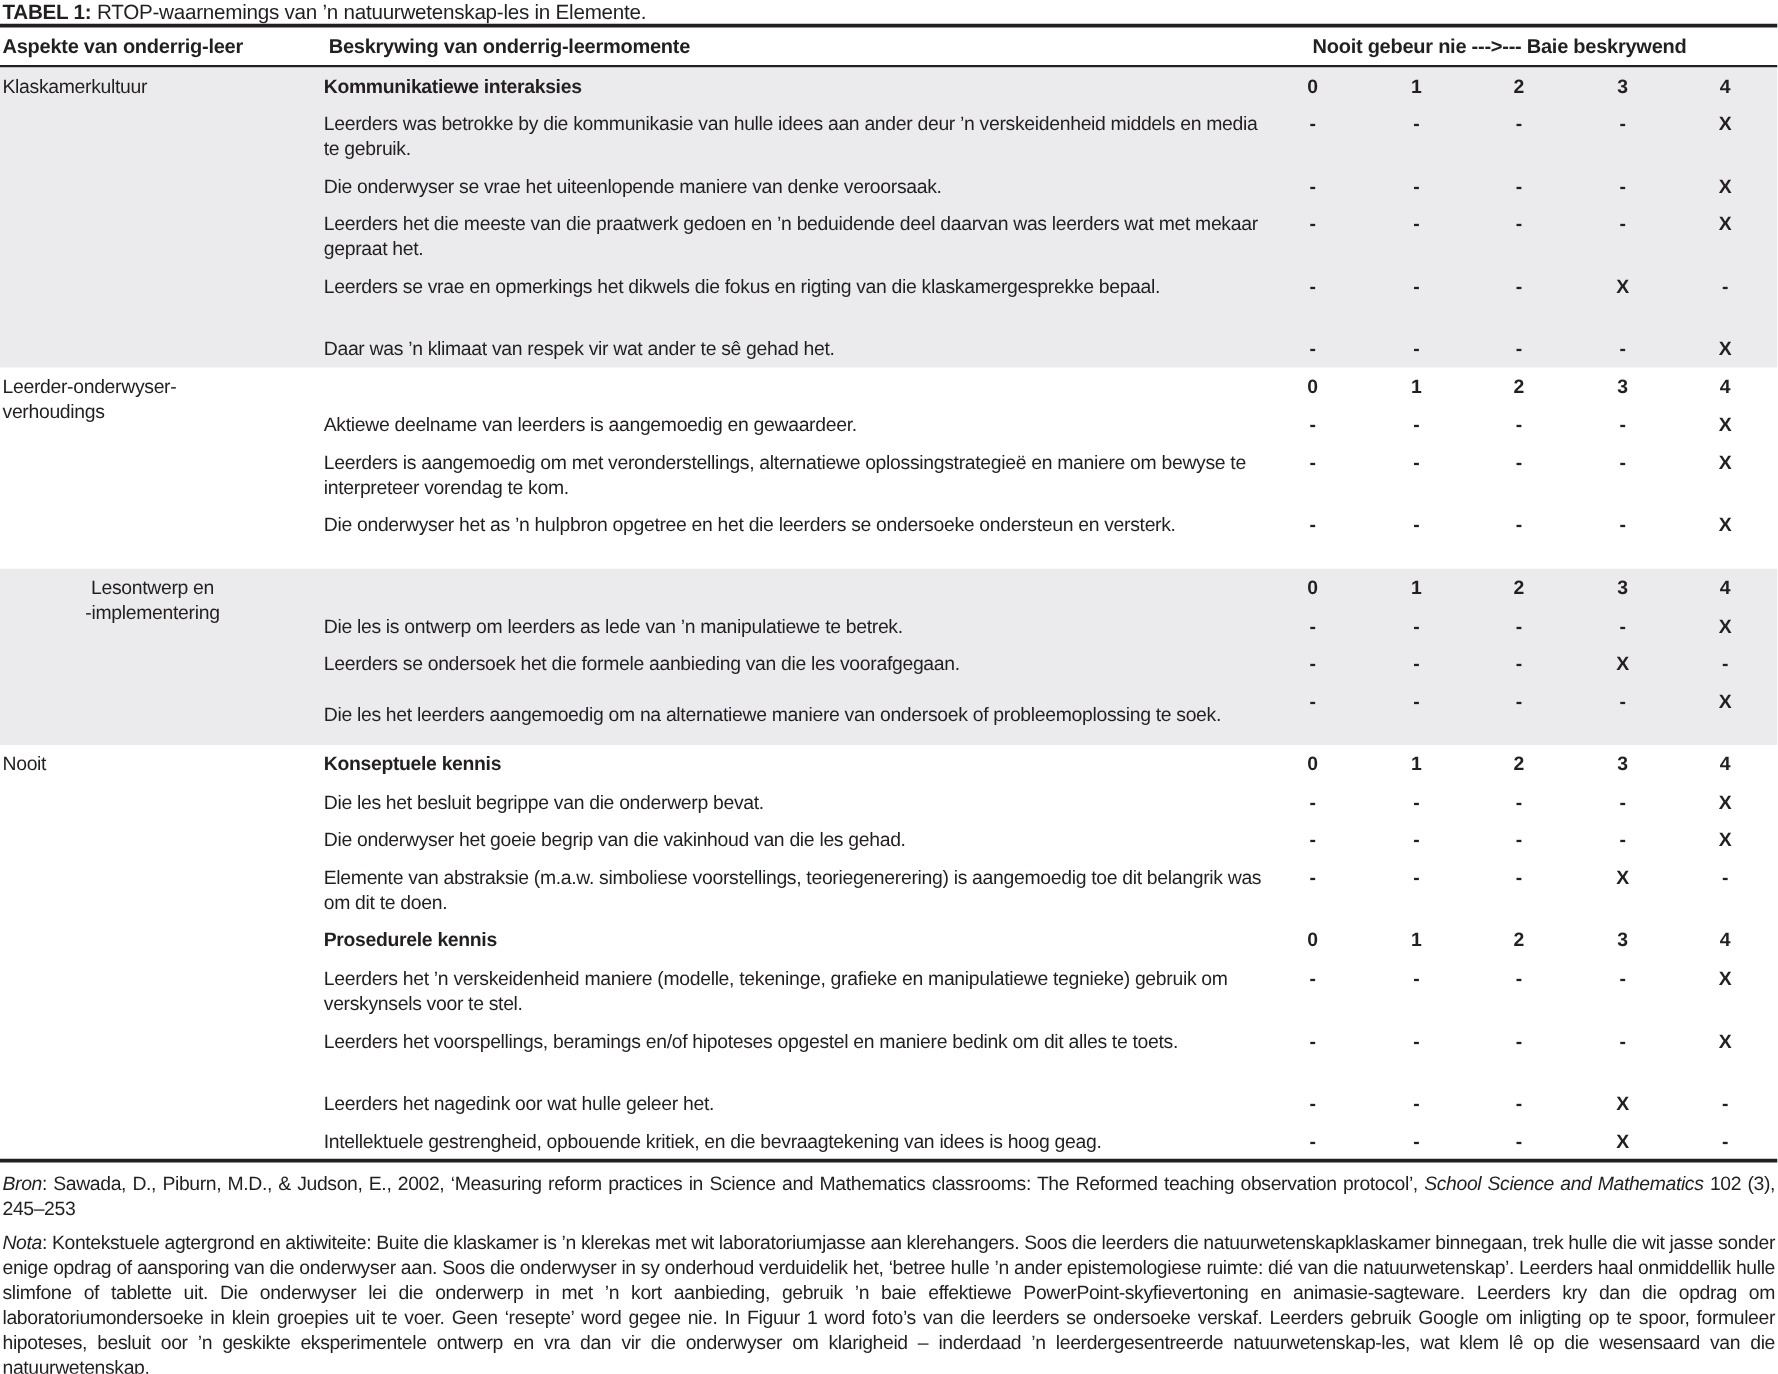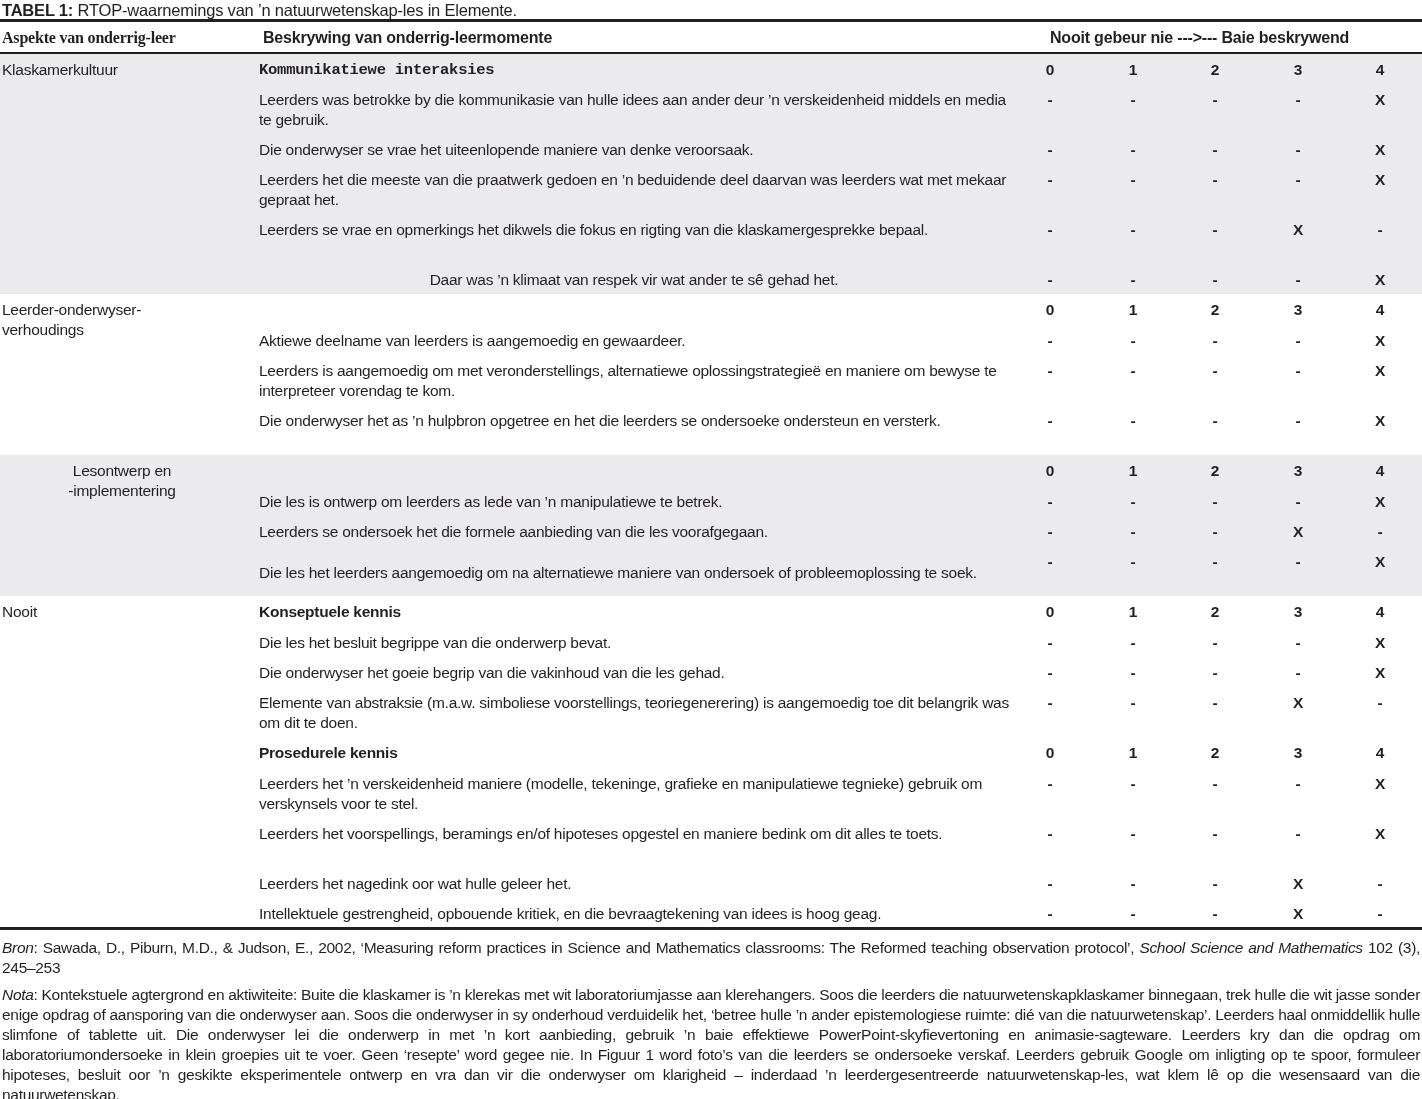--- a/index.html
+++ b/index.html
@@ -25,42 +25,42 @@
 </head>
 <body>
 
 <div class="caption">
   <b>TABEL 1:</b>
   <span>RTOP-waarnemings van ’n natuurwetenskap-les in Elemente.</span>
 </div>
 
 <div class="rule-thick" style="top:19px;"></div>
 
-<div class="hdr" style="left:2px;font-family:Liberation Serif, serif;">Aspekte van onderrig-leer</div>
+<div class="hdr" style="left:2px;">Aspekte van onderrig-leer</div>
 <div class="hdr" style="left:263px;">Beskrywing van onderrig-leermomente</div>
 <div class="hdr" style="left:1050px;">Nooit gebeur nie ---&gt;--- Baie beskrywend</div>
 
 <div class="rule-thin" style="top:52px;"></div>
 
 <div class="band" style="top:54px; height:240px;"></div>
 <div class="band" style="top:455px; height:141px;"></div>
 
 <div class="cell aspect" style="top:60px;">Klaskamerkultuur</div>
 <div class="cell aspect" style="top:300px;">
   <div>Leerder-onderwyser-</div>
   <div>verhoudings</div>
 </div>
 <div class="cell aspect" style="top:461px;text-align:center;">
   <div>Lesontwerp en</div>
   <div>-implementering</div>
 </div>
 <div class="cell aspect" style="top:602px;">Nooit</div>
 
 <div id="rows-container">
-    <div class="cell desc bold" style="top: 60px; font-family: Liberation Mono, monospace;">Kommunikatiewe interaksies</div>
+    <div class="cell desc bold" style="top: 60px;">Kommunikatiewe interaksies</div>
     <div class="cell score" style="top: 60px; left: 1035px;">0</div>
     <div class="cell score" style="top: 60px; left: 1118px;">1</div>
     <div class="cell score" style="top: 60px; left: 1200px;">2</div>
     <div class="cell score" style="top: 60px; left: 1283px;">3</div>
     <div class="cell score" style="top: 60px; left: 1365px;">4</div>
     <div class="cell desc" style="top: 90px;">Leerders was betrokke by die kommunikasie van hulle idees aan ander deur ’n verskeidenheid middels en media te gebruik.</div>
     <div class="cell score" style="top: 90px; left: 1035px;">-</div>
     <div class="cell score" style="top: 90px; left: 1118px;">-</div>
     <div class="cell score" style="top: 90px; left: 1200px;">-</div>
     <div class="cell score" style="top: 90px; left: 1283px;">-</div>
@@ -76,21 +76,21 @@
     <div class="cell score" style="top: 170px; left: 1118px;">-</div>
     <div class="cell score" style="top: 170px; left: 1200px;">-</div>
     <div class="cell score" style="top: 170px; left: 1283px;">-</div>
     <div class="cell score" style="top: 170px; left: 1365px;">X</div>
     <div class="cell desc" style="top: 220px;">Leerders se vrae en opmerkings het dikwels die fokus en rigting van die klaskamergesprekke bepaal.</div>
     <div class="cell score" style="top: 220px; left: 1035px;">-</div>
     <div class="cell score" style="top: 220px; left: 1118px;">-</div>
     <div class="cell score" style="top: 220px; left: 1200px;">-</div>
     <div class="cell score" style="top: 220px; left: 1283px;">X</div>
     <div class="cell score" style="top: 220px; left: 1365px;">-</div>
-    <div class="cell desc" style="top: 270px; text-align: center;">Daar was ’n klimaat van respek vir wat ander te sê gehad het.</div>
+    <div class="cell desc" style="top: 270px;">Daar was ’n klimaat van respek vir wat ander te sê gehad het.</div>
     <div class="cell score" style="top: 270px; left: 1035px;">-</div>
     <div class="cell score" style="top: 270px; left: 1118px;">-</div>
     <div class="cell score" style="top: 270px; left: 1200px;">-</div>
     <div class="cell score" style="top: 270px; left: 1283px;">-</div>
     <div class="cell score" style="top: 270px; left: 1365px;">X</div>
     <div class="cell desc bold" style="top: 300px;"></div>
     <div class="cell score" style="top: 300px; left: 1035px;">0</div>
     <div class="cell score" style="top: 300px; left: 1118px;">1</div>
     <div class="cell score" style="top: 300px; left: 1200px;">2</div>
     <div class="cell score" style="top: 300px; left: 1283px;">3</div>

